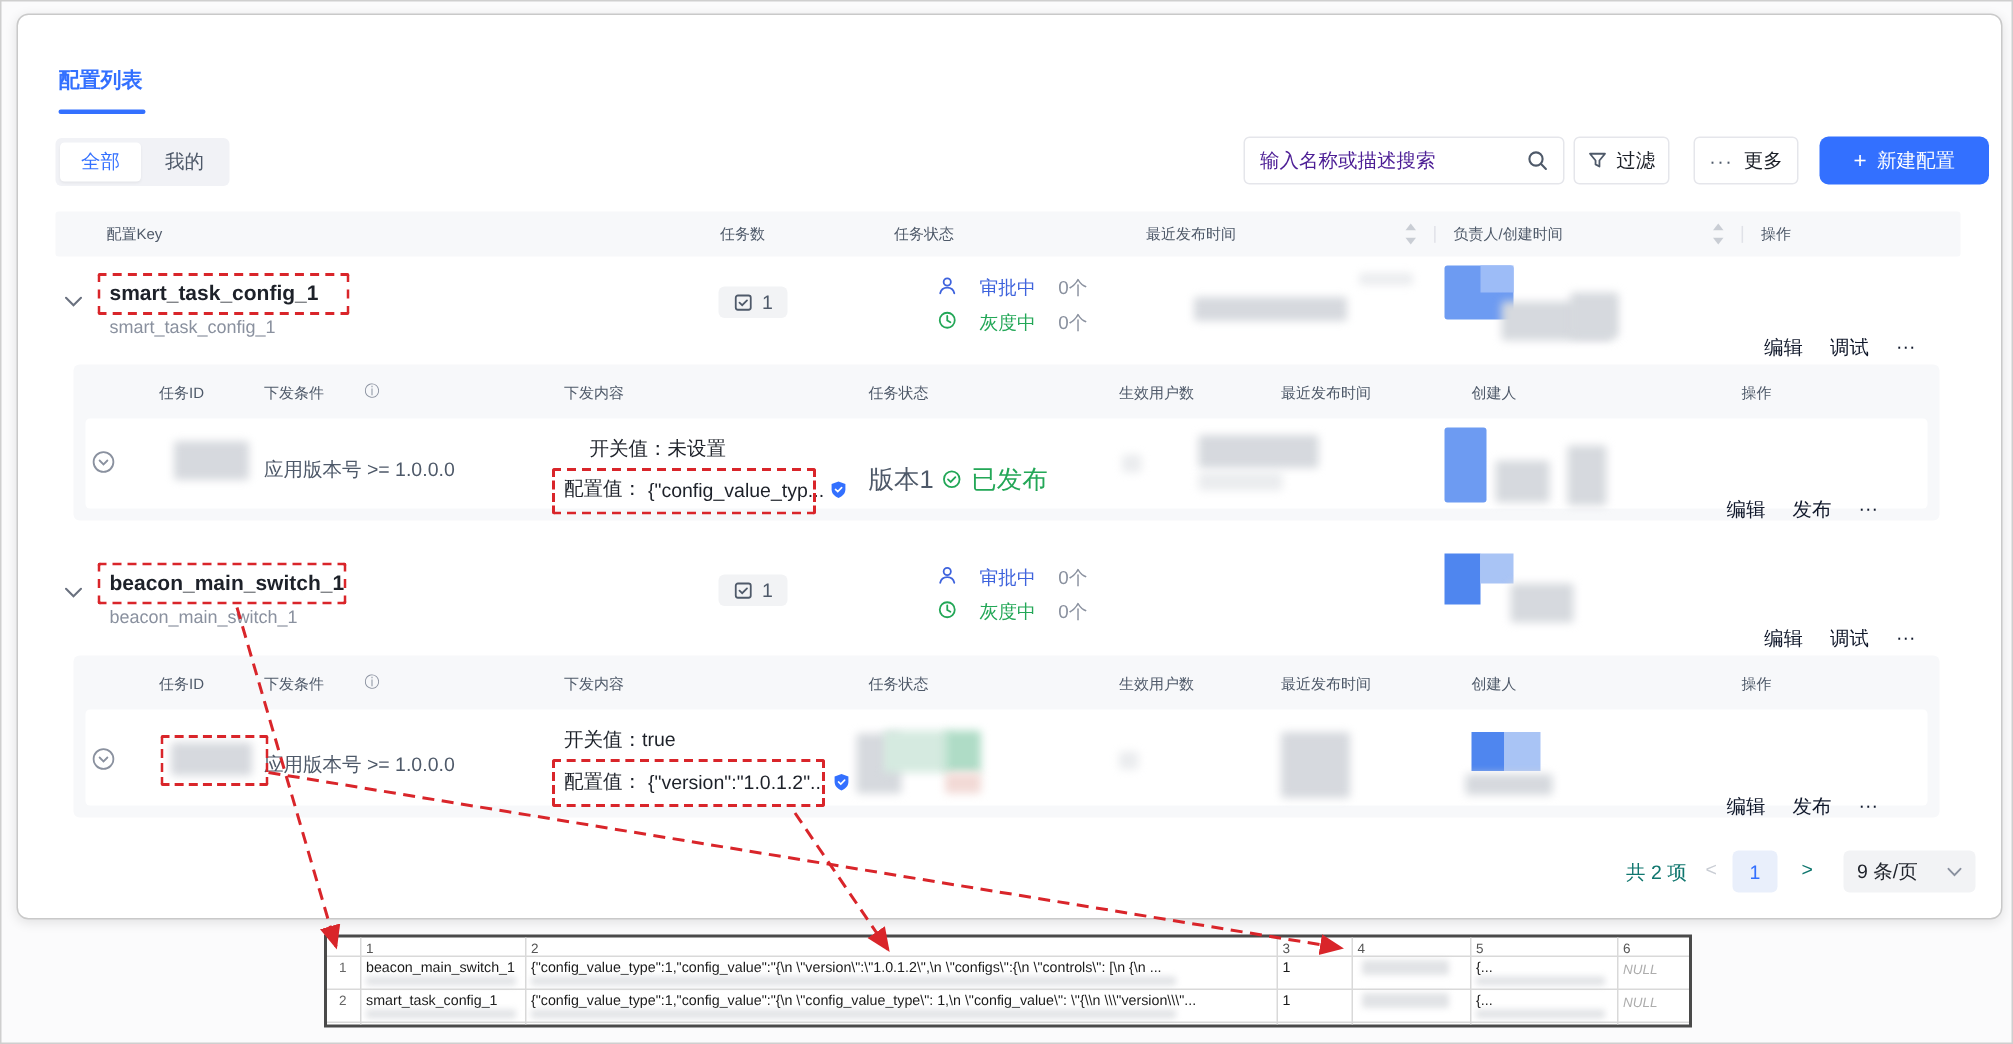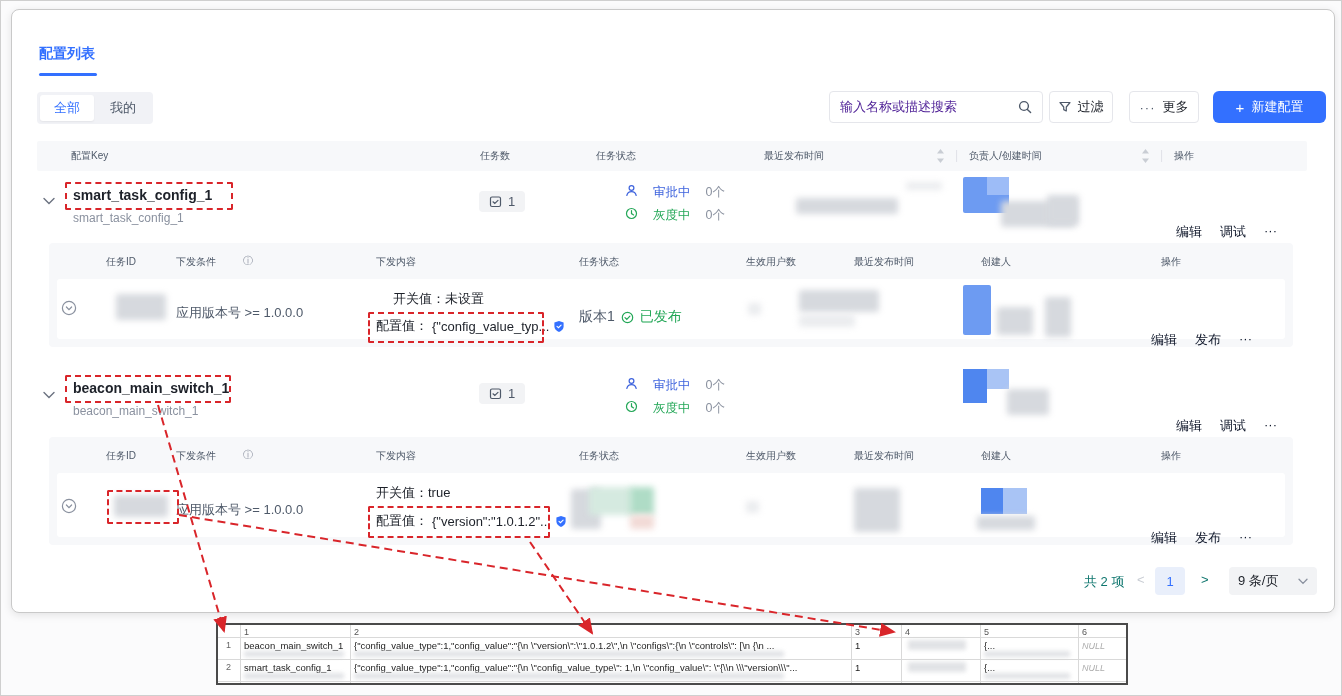--- a/index.html
+++ b/index.html
@@ -193,21 +193,21 @@
   <div class="cell-dark" style="left:375px;top:316px;display:flex;align-items:center;gap:4px;">
     <span>配置值：</span>
       <span>{"config_value_typ...</span>
     <span class="icon">
       <svg width="12" height="13" viewBox="0 0 12 13">
           <path d="M6 1l4.6 1.6v3.6c0 2.8-1.9 4.6-4.6 5.8C3.3 10.8 1.4 9 1.4 6.2V2.6L6 1z" fill="#3370FF"></path>
           <path d="M4 6.3l1.5 1.4 2.6-2.6" fill="none" stroke="#fff" stroke-width="1.1" stroke-linecap="round"></path>
         </svg>
     </span>
   </div>
-  <div class="abs" style="left:578px;top:307px;display:flex;align-items:center;gap:6px;font-size:14px;">
+  <div class="abs" style="left:578px;top:307px;display:flex;align-items:center;gap:6px;font-size:17px;">
     <span style="color:#4E5969;">版本1</span>
     <span class="icon">
       <svg width="13" height="13" viewBox="0 0 13 13">
           <circle cx="6.5" cy="6.5" r="5.2" fill="none" stroke="#23A757" stroke-width="1.2"></circle>
           <path d="M4 6.6l1.8 1.7 3.1-3.2" fill="none" stroke="#23A757" stroke-width="1.2" stroke-linecap="round"></path>
         </svg>
     </span>
     <span class="st-green">已发布</span>
   </div>
   <div class="blur light" style="left:747px;top:302px;width:13px;height:12px;"></div>

